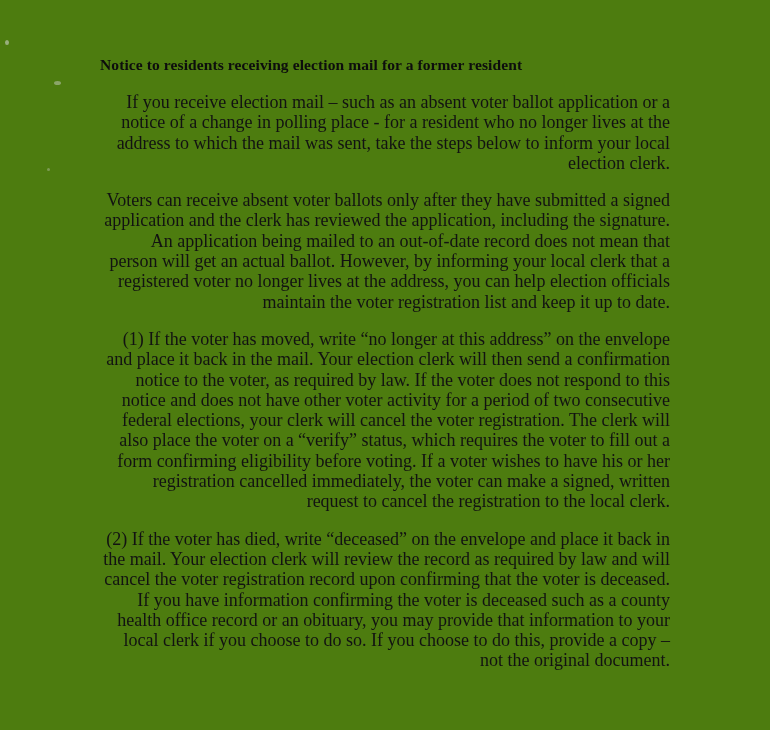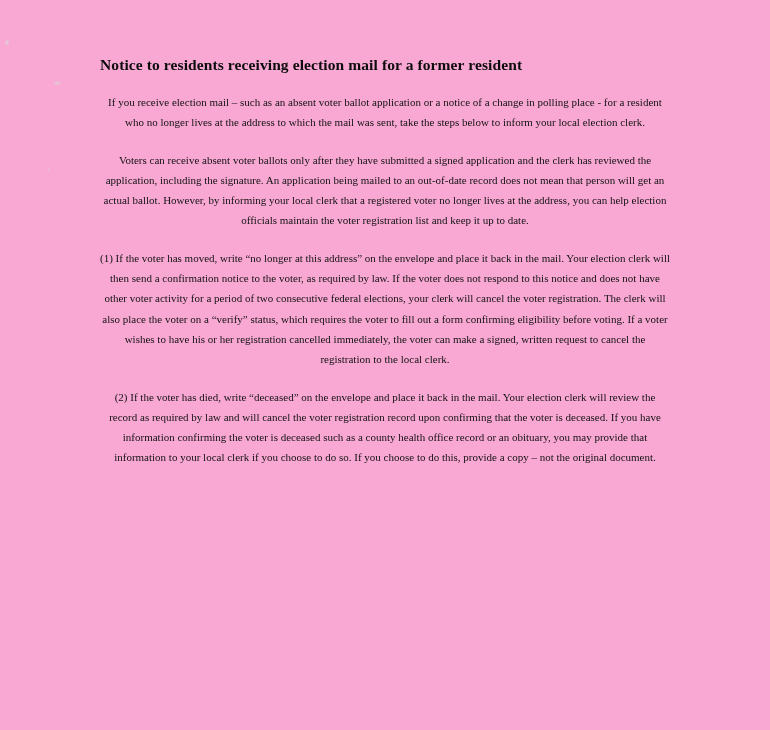--- a/index.html
+++ b/index.html
@@ -13,21 +13,21 @@
     font-family: "Liberation Serif", "DejaVu Serif", serif;
     color: #000000;
     overflow: hidden;
     position: relative;
   }
 
   
   #page {
     position: absolute;
     inset: 0;
-    background: #f9a8d4;
+    background: #4d7c0f;
   }
 
   
   .speck {
     position: absolute;
     background: #d8d8d8;
     border-radius: 50%;
     pointer-events: none;
   }
   .speck.s1 { left: 5px;  top: 40px; width: 4px;  height: 5px;  opacity: .55; }
@@ -45,24 +45,24 @@
   h1.doc-title {
     font-size: 15.5px;
     font-weight: bold;
     line-height: 20px;
     margin: 0 0 17px 0;
     letter-spacing: .1px;
     color: #0d0d0d;
   }
 
   p.para {
-    font-size: 11px;
+    font-size: 18px;
     line-height: 20.3px;
     margin: 0 0 17px 0;
-    text-align: center;
+    text-align: right;
     color: #121212;
     text-rendering: optimizeLegibility;
   }
   p.para:last-child { margin-bottom: 4px; }
 </style>
 </head>
 <body>
 
 <div id="page">
 

